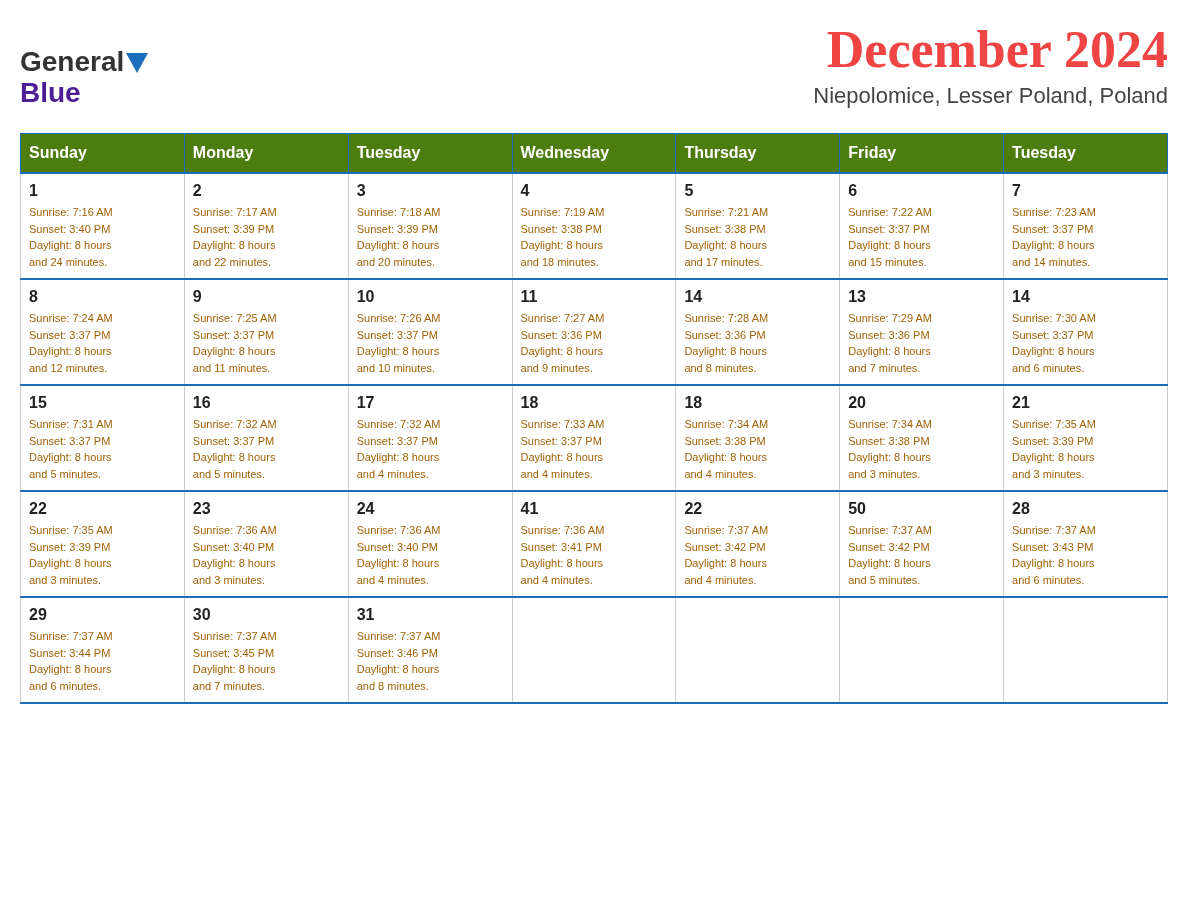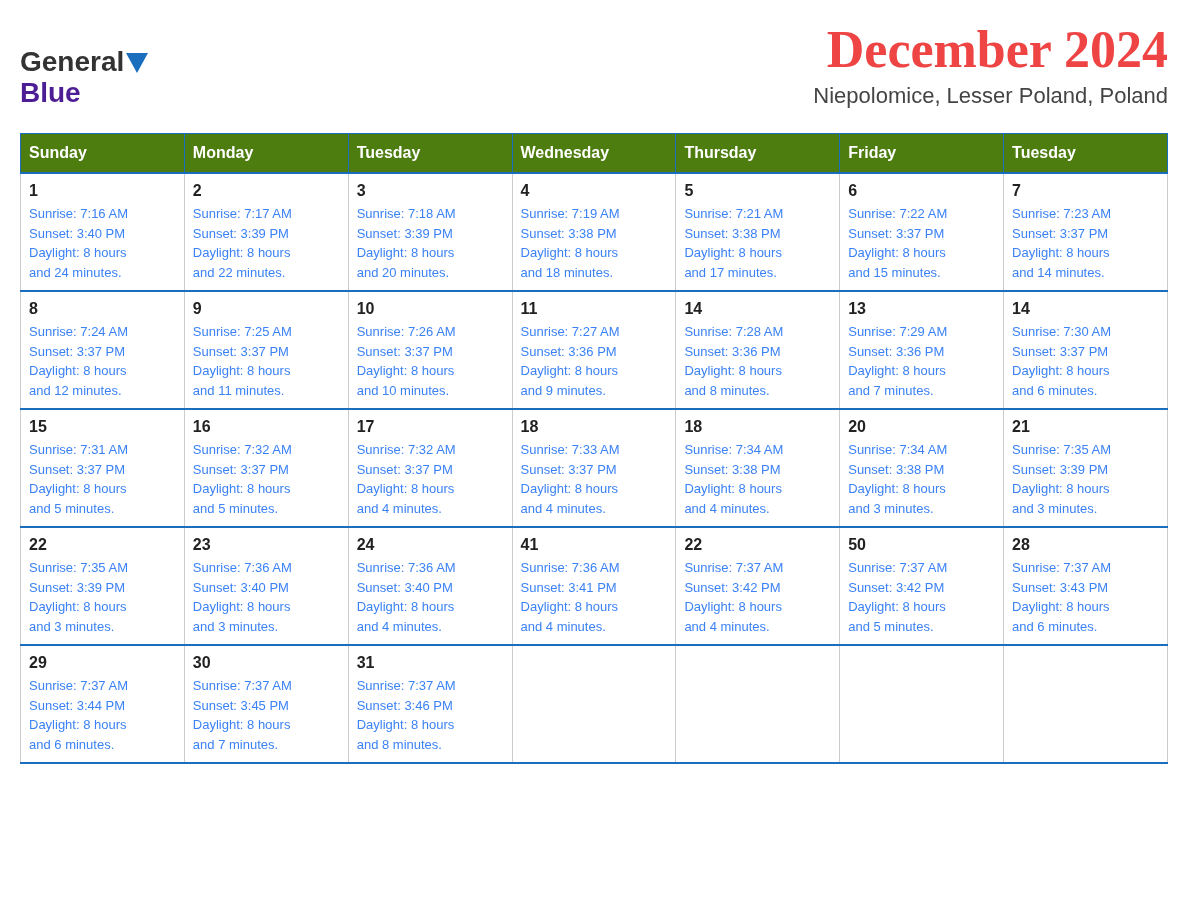--- a/index.html
+++ b/index.html
@@ -76,23 +76,23 @@
       border-bottom: 2px solid #1a6ebd;
     }
     .day-number {
       font-size: 16px;
       font-weight: bold;
       color: #222;
       display: block;
       margin-bottom: 4px;
     }
     .day-info {
-      font-size: 13px;
+      font-size: 11px;
       line-height: 1.5;
-      color: #3b82f6;
+      color: #a16207;
     }
     .empty-cell {
       background: #fff;
     }
   </style>
 </head>
 <body>
 
 <div class="header">
   <div class="logo">

